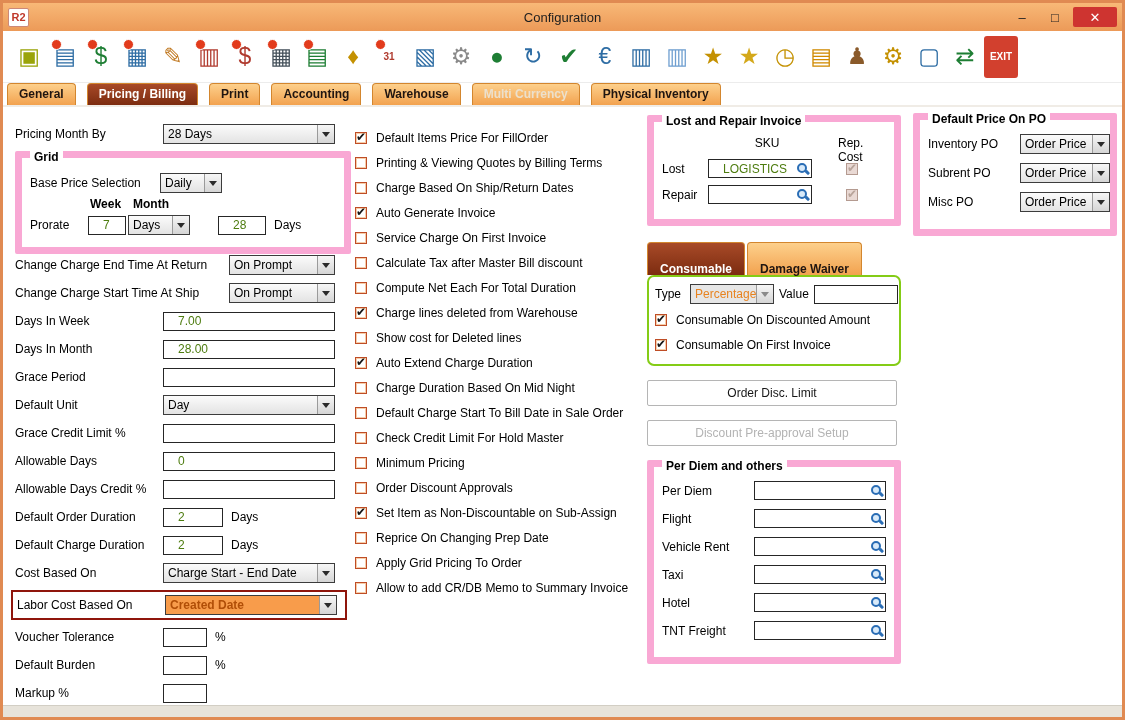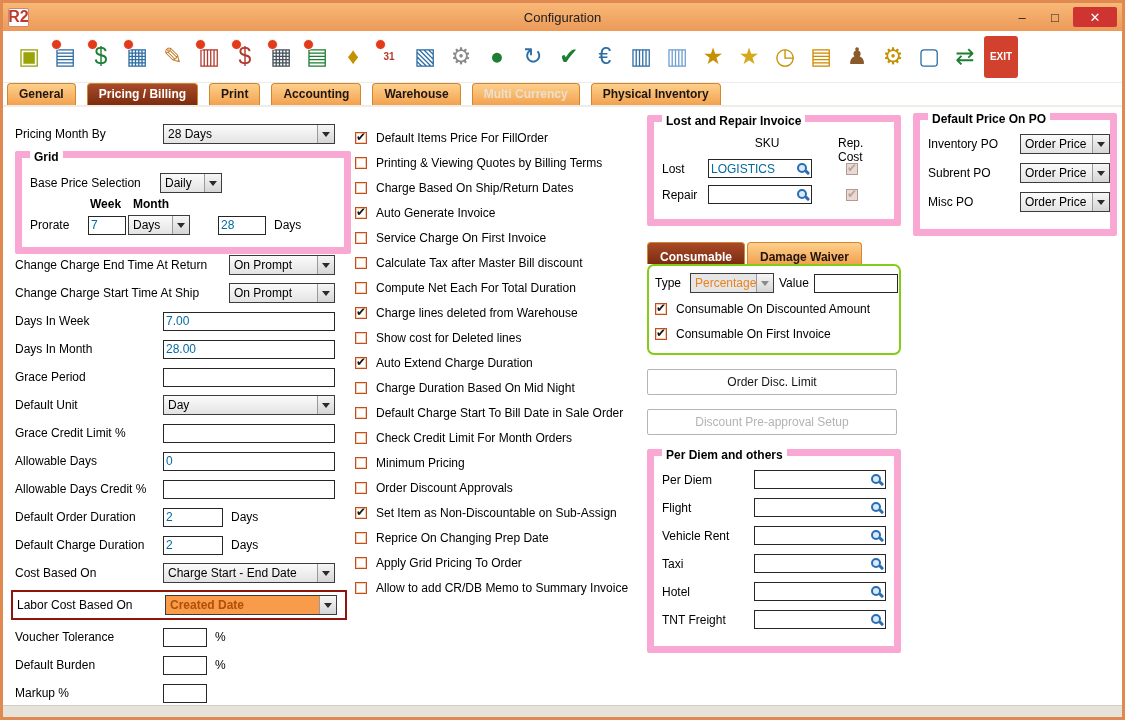--- a/index.html
+++ b/index.html
@@ -2,21 +2,21 @@
 <html><head>
 <meta charset="utf-8">
 <style>
   *{margin:0;padding:0;box-sizing:border-box}
   html,body{background:#6b6b6b}
   body{font-family:"Liberation Sans",sans-serif}
   .window{width:1125px;height:720px;border:3px solid #e08a52;background:#fff;position:relative;overflow:hidden}
 
   
   .titlebar{height:28px;background:linear-gradient(#f8b877,#ec9a58);display:flex;align-items:center;padding:0 5px;gap:6px;position:relative}
-  .logo{width:21px;height:19px;background:#fff;border:1px solid #c87;color:#c0392b;font-size:16px;font-weight:bold;display:flex;align-items:center;justify-content:center;border-radius:2px}
+  .logo{width:21px;height:19px;background:#fff;border:1px solid #c87;color:#c0392b;font-size:11px;font-weight:bold;display:flex;align-items:center;justify-content:center;border-radius:2px}
   .title{position:absolute;left:0;right:0;text-align:center;font-size:13px;color:#1d1d1d}
   .wctrl{margin-left:auto;display:flex;align-items:center;gap:3px;z-index:2}
   .wbtn{width:30px;height:20px;display:flex;align-items:center;justify-content:center;font-size:13px;color:#222;cursor:default}
   .wbtn.close{width:44px;background:#ce3430;color:#fff;border-radius:2px;font-size:13px}
 
   
   .toolbar{height:52px;display:flex;align-items:center;padding:0 9px;gap:2px;border-bottom:1px solid #ececec;background:#fff}
   .tool{width:34px;height:42px;display:flex;align-items:center;justify-content:center;font-size:23px;position:relative;border-radius:3px}
   .tool.text{font-size:10px;font-weight:bold;letter-spacing:0}
   .tool.badged::before{content:"";position:absolute;top:3px;left:3px;width:9px;height:9px;background:#e23b1c;border:1px solid #fff;border-radius:50%}
@@ -34,21 +34,21 @@
   .col-right{position:absolute;left:644px;top:8px;width:254px}
   .col-far{position:absolute;left:910px;top:6px;width:204px}
 
   
   .frow{display:flex;align-items:center;height:22px;margin-bottom:6px}
   .flabel{width:148px;flex:none}
   .flabel.wide{width:214px}
   .suffix{margin-left:8px}
   .mt6{margin-top:6px}
 
-  .tin{height:19px;border:1px solid #262626;font:12px "Liberation Sans",sans-serif;padding:0 2px;background:#fff;color:#0369a1}
+  .tin{height:19px;border:1px solid #262626;font:12px "Liberation Sans",sans-serif;padding:0 14px;background:#fff;color:#4d7c0f}
   .w38{width:38px}.w44{width:44px}.w48{width:48px}.w62{width:62px}.w60{width:60px}
   .w84{width:84px}.w90{width:90px}.w104{width:104px}.w106{width:106px}.w142{width:142px}.w172{width:172px}
 
   .combo{display:flex;align-items:stretch;border:1px solid #3c3c3c;background:linear-gradient(#fbfbfb,#e3e3e3);height:20px;flex:none}
   .combo .val{flex:1;font-size:12px;line-height:18px;padding:0 4px;white-space:nowrap;overflow:hidden;color:#000}
   .cbtn{width:17px;flex:none;border-left:1px solid #9a9a9a;background:linear-gradient(#f6f6f6,#d5d5d5);display:flex;align-items:center;justify-content:center}
   .cbtn::after{content:"";border-left:4px solid transparent;border-right:4px solid transparent;border-top:5px solid #2a2a2a}
   .combo.hl{background:#f89c4b}
   .combo.hl .val{color:#b14e07;font-weight:bold}
   .combo.disabled{background:#e6e6e6}
@@ -84,21 +84,21 @@
   .lr-label{width:46px;flex:none}
   .input-wrap{position:relative;display:inline-flex;align-items:center}
   .input-wrap .tin{padding-right:18px;width:100%}
   .mag{position:absolute;right:3px;width:13px;height:13px;display:inline-block}
   .mag::before{content:"";position:absolute;left:1px;top:1px;width:6px;height:6px;border:2px solid #2a6db5;border-radius:50%;background:#d9eaf9}
   .mag::after{content:"";position:absolute;left:9px;top:9px;width:5px;height:2.5px;background:#2a6db5;transform:rotate(45deg);border-radius:1px}
   .lr-row .cb{margin-left:34px}
 
   
   .ctabs{display:flex;gap:2px;margin-top:16px;align-items:flex-end}
-  .ctab{height:22px;line-height:20px;padding:4px 12px;font-size:12px;font-weight:bold;color:#201510;background:linear-gradient(#fdd08c,#f2a24f);border:1px solid #d3862e;border-bottom:none;border-radius:4px 4px 0 0}
+  .ctab{height:22px;line-height:20px;padding:16px 12px;font-size:12px;font-weight:bold;color:#201510;background:linear-gradient(#fdd08c,#f2a24f);border:1px solid #d3862e;border-bottom:none;border-radius:4px 4px 0 0}
   .ctab.active{background:linear-gradient(#a84a28,#7c2c10);color:#fff}
   .cpanel{border:2px solid #84cc16;padding:7px 6px;border-radius:7px}
   .type-row{display:flex;align-items:center;gap:5px;margin-bottom:3px}
   .type-label{width:30px;flex:none}
 
   
   .btn-stack{display:flex;flex-direction:column}
   .xbtn{display:block;width:250px;height:26px;margin-top:14px;background:#fff;border:1px solid #b5b5b5;font:12px "Liberation Sans",sans-serif;color:#161616;border-radius:2px}
   .xbtn.disabled{color:#b3b3b3}
 
@@ -401,21 +401,21 @@
           <span>Charge Duration Based On Mid Night</span>
         </div>
 
         <div class="opt-row">
           <span class="cb"></span>
           <span>Default Charge Start To Bill Date in Sale Order</span>
         </div>
 
         <div class="opt-row">
           <span class="cb"></span>
-          <span>Check Credit Limit For Month Orders</span>
+          <span>Check Credit Limit For Hold Master</span>
         </div>
 
         <div class="opt-row">
           <span class="cb"></span>
           <span>Minimum Pricing</span>
         </div>
 
         <div class="opt-row">
           <span class="cb"></span>
           <span>Order Discount Approvals</span>

